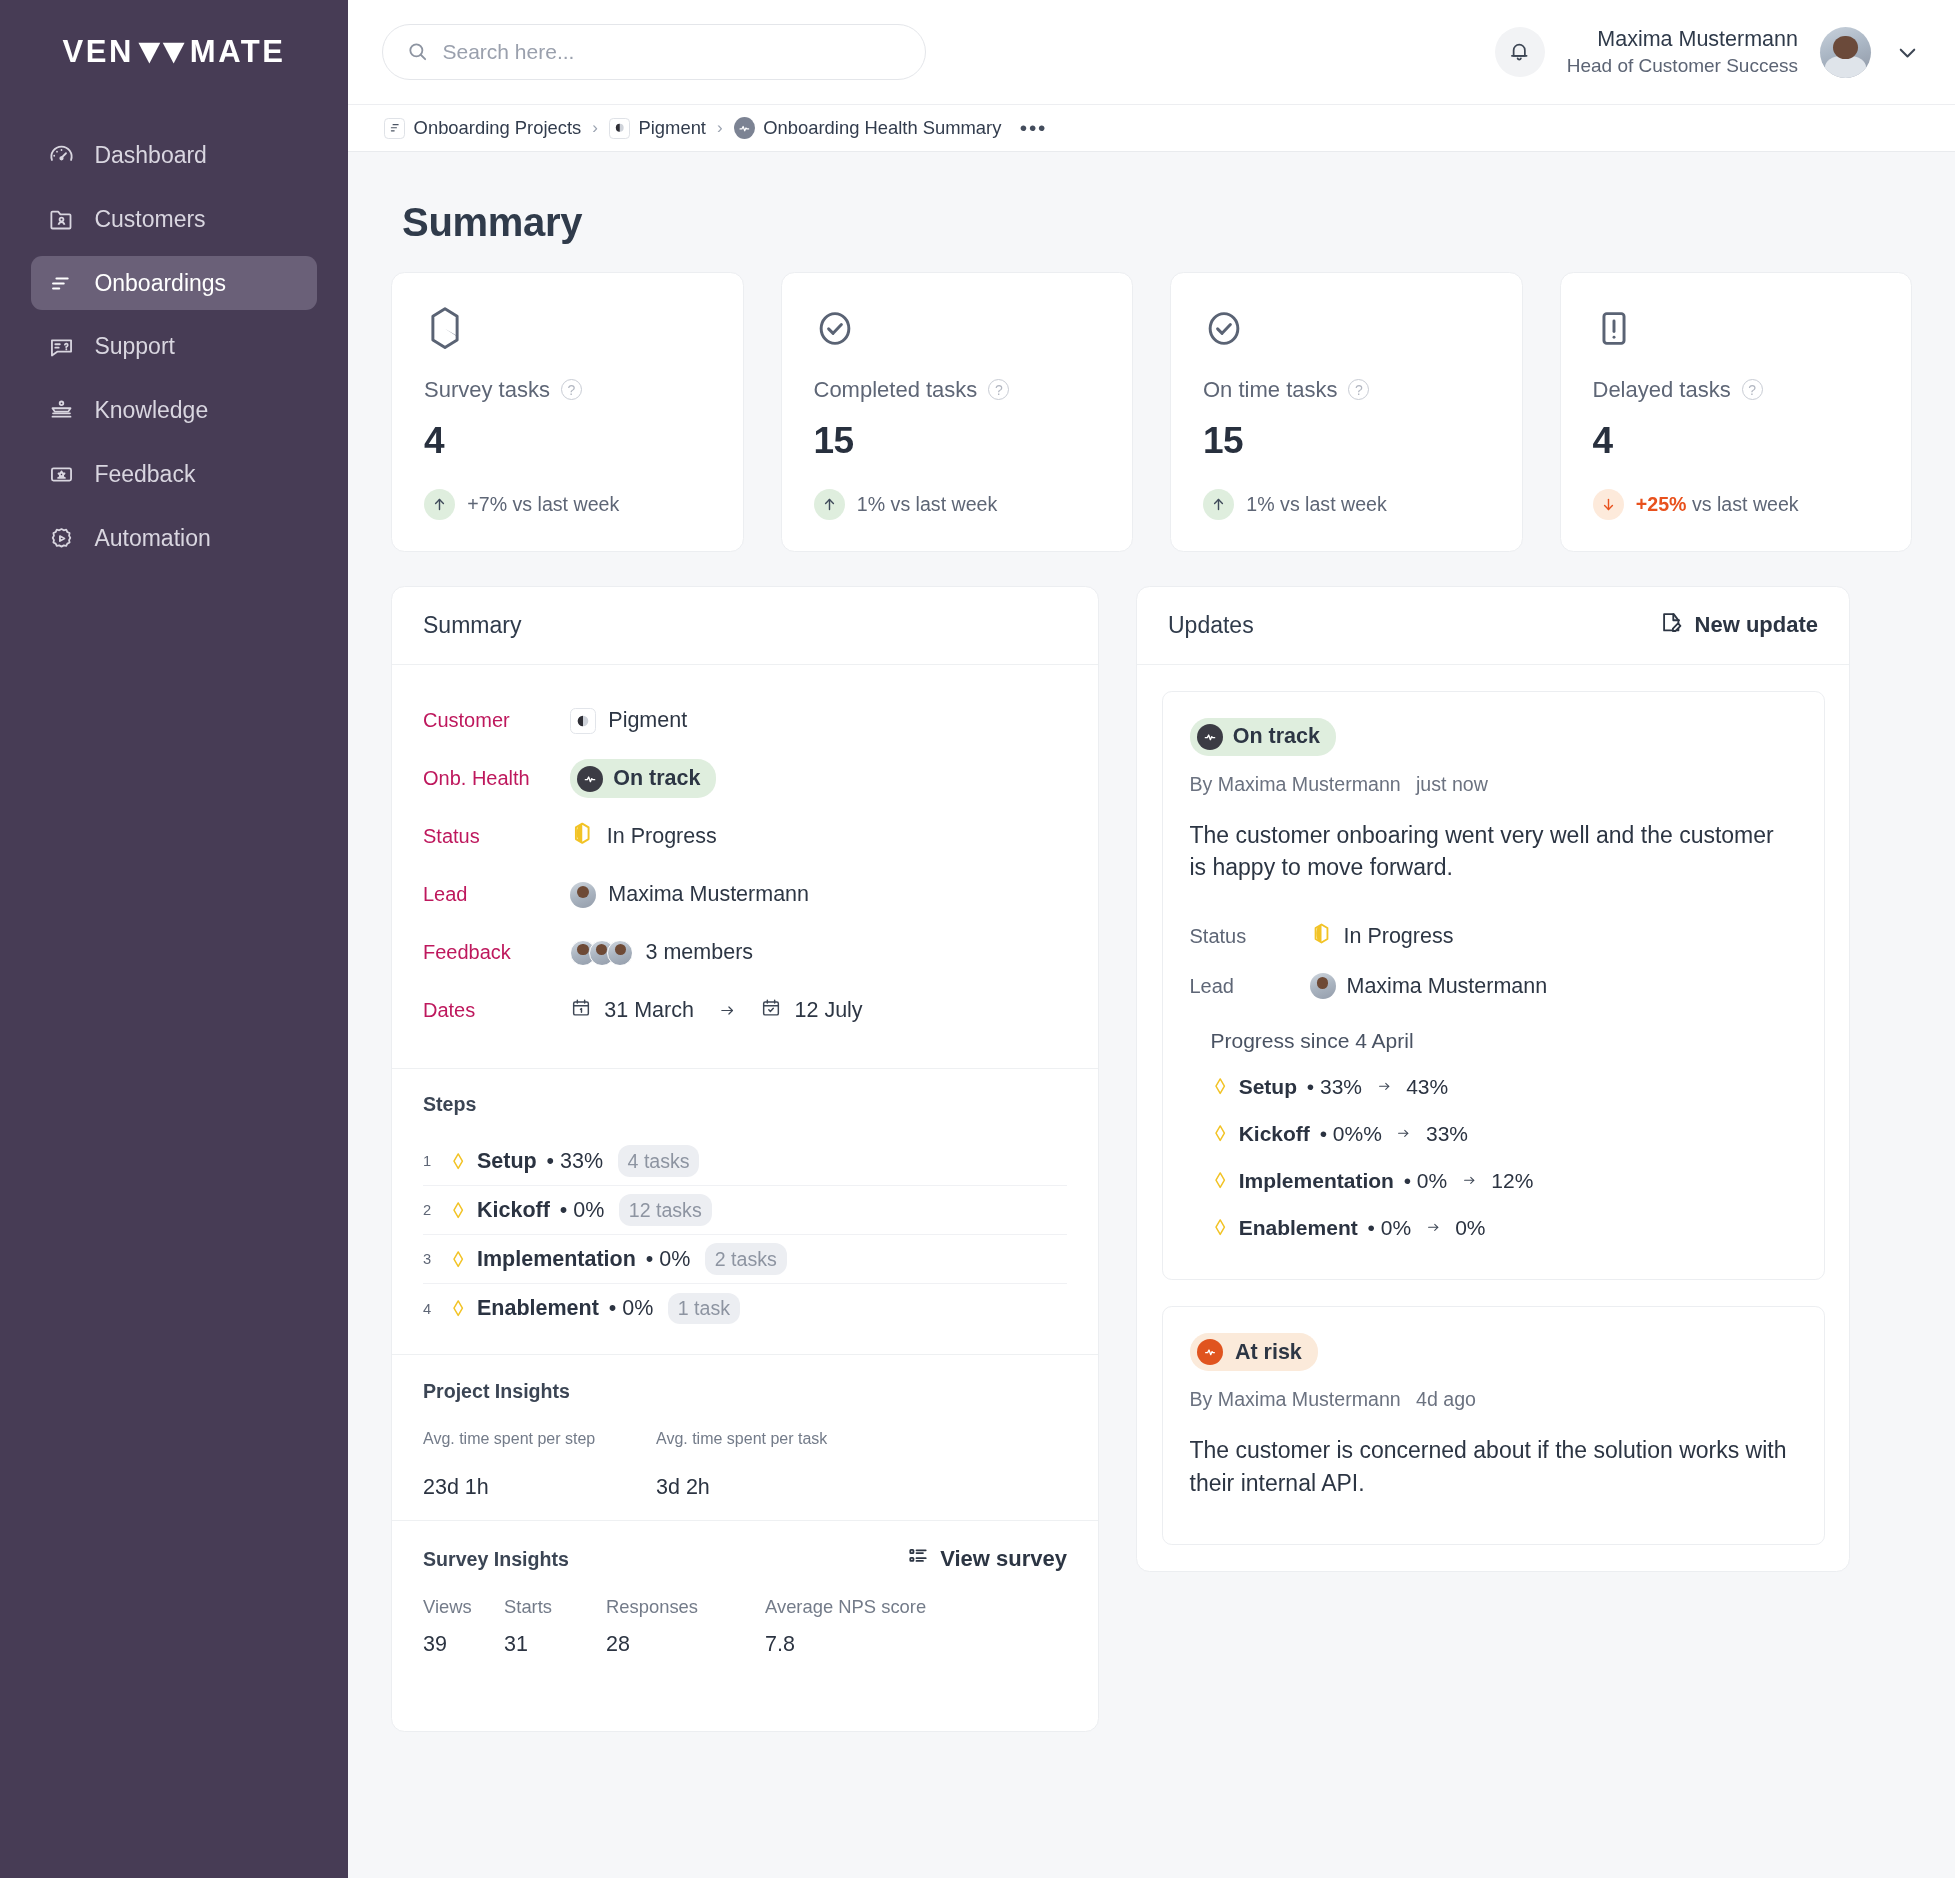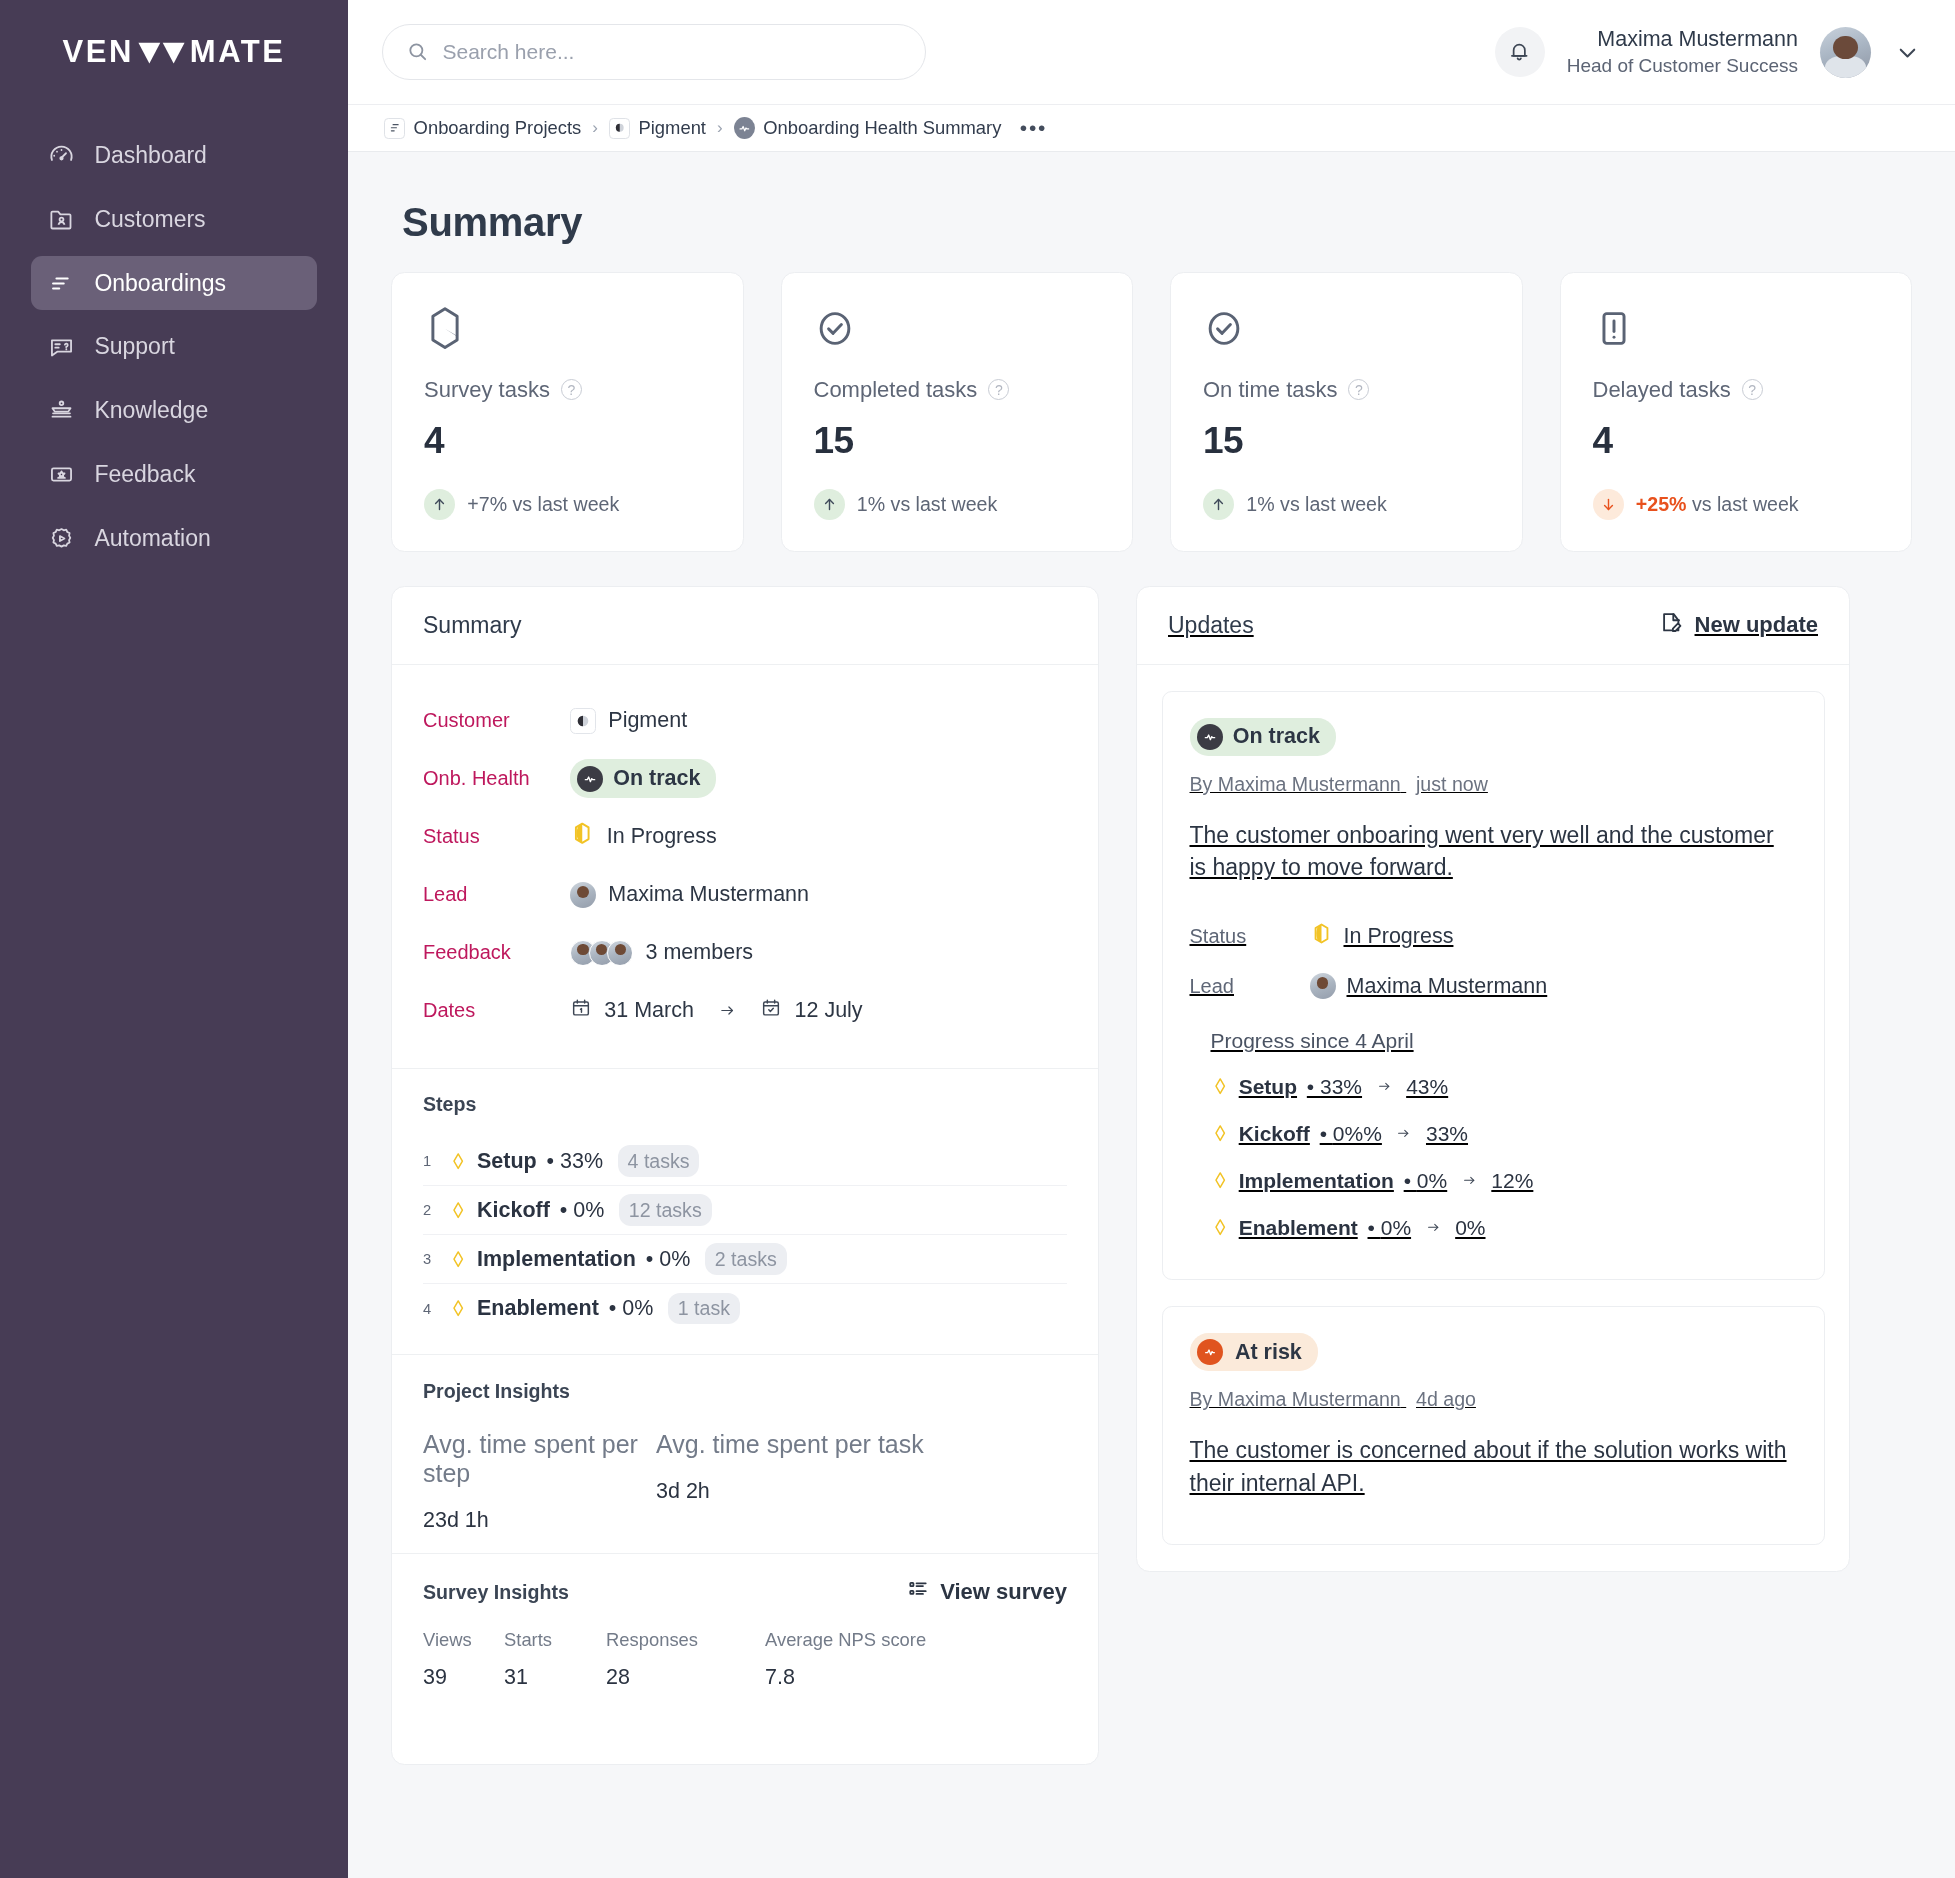--- a/index.html
+++ b/index.html
@@ -124,21 +124,21 @@
   .panels { display:flex; gap: 37px; align-items: flex-start; }
   .panel { background:#fff; border:0.6px solid #eceef1; border-radius: 13.5px; }
   .panel-head {
     height: 78px; display:flex; align-items:center; padding: 0 31px;
     border-bottom: 0.6px solid #eef0f2;
   }
   .panel-title { font-size: 23px; color:#303b4b; }
   .panel-action { margin-left:auto; display:flex; align-items:center; gap: 11px; font-size:22px; color:#2c3543; font-weight:700; cursor:pointer; }
 
   .panel-left { flex: 0 0 708px; }
-  .panel-right { flex: 0 0 714px; text-decoration: underline; }
+  .panel-right { flex: 0 0 714px; }
 
   .kv-wrap { padding: 27px 31px 28px 31px; border-bottom:0.6px solid #eef0f2; }
   .kv { display:flex; align-items:center; height: 58px; }
   .kv-key { width: 147px; flex:0 0 147px; font-size:20px; color:#be185d; }
   .kv-val { display:flex; align-items:center; gap: 12.3px; font-size:21.5px; color:#2d3644; font-weight:400; }
   .sq-logo { width:26px; height:26px; border:0.9px solid #e2e5ea; border-radius:5.5px; display:flex; align-items:center; justify-content:center; }
   .badge-green { background:#dfeede; border-radius:18.4px; padding: 6.1px 16px 6.1px 7.4px; display:flex; align-items:center; gap:9.8px; }
   .badge-orange { background:#fbeada; border-radius:18.4px; padding: 6.1px 16px 6.1px 7.4px; display:flex; align-items:center; gap:12px; }
   .dot-dark { width:26px; height:26px; border-radius:50%; background:#3b3b44; display:flex; align-items:center; justify-content:center;}
   .dot-orange { width:26px; height:26px; border-radius:50%; background:#e0541f; display:flex; align-items:center; justify-content:center;}
@@ -162,21 +162,21 @@
   .step-row:last-child { border-bottom: none; }
   .step-num { font-size: 14.7px; color:#5e6676; width: 16px; }
   .diamond { width:18.4px; height:18.4px; flex:0 0 18.4px; }
   .step-name { font-size: 21.5px; color:#2b3341; font-weight:700; }
   .step-pct { font-size: 21.5px; color:#2b3341; }
   .chip { background:#eceef2; color:#8d94a1; font-size:19.6px; border-radius:12px; padding:4.3px 9.8px; margin-left: 4.9px;}
 
   .insights-row { display:flex; gap: 0; }
   .insight { }
   .insight.first { width: 233px; }
-  .insight-label { font-size: 25px; color:#737b89; margin-bottom: 20px; }
+  .insight-label { font-size: 16px; color:#737b89; margin-bottom: 27px; }
   .insight-value { font-size: 21.5px; color:#2b3341; }
 
   .survey-head { display:flex; align-items:center; margin-bottom: 23px; }
   .survey-metrics { display:flex; }
   .sm { }
   .sm-label { font-size: 18.4px; color:#737b89; margin-bottom: 13.5px; }
   .sm-value { font-size: 21.5px; color:#2b3341; }
   .sm-w1 { width: 81px; }
   .sm-w2 { width: 102px; }
   .sm-w3 { width: 159px; }

